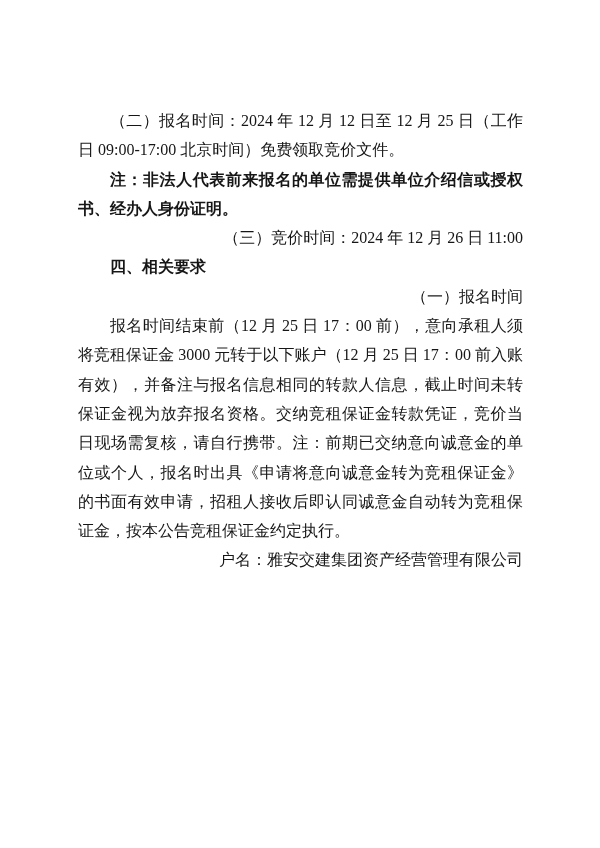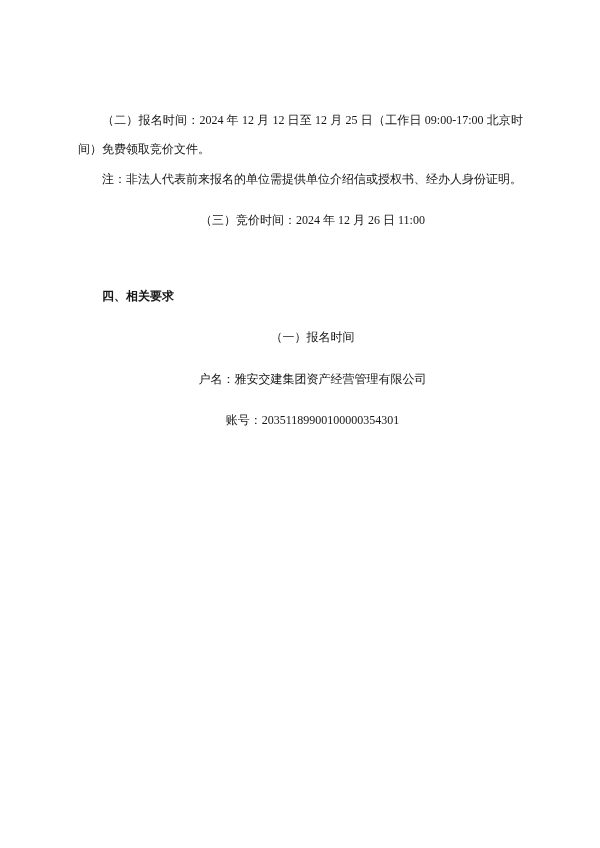--- a/index.html
+++ b/index.html
@@ -9,50 +9,48 @@
   }
   .page {
     position: relative;
     width: 600px;
     height: 848px;
     box-sizing: border-box;
     background: #ffffff;
     padding: 106px 77px 0 78px;
     color: #161616;
     font-family: "Liberation Serif", "DejaVu Serif", serif;
-    font-size: 12px;
+    font-size: 16px;
     line-height: 29.3px;
     overflow: hidden;
   }
   .para {
     margin: 0;
     padding: 0;
     text-indent: 2em;
     text-align: justify;
     text-justify: inter-ideograph;
     word-break: break-all;
   }
   .para.bold {
-    font-weight: normal;
+    font-weight: bold;
   }
   .para.heading {
     font-family: "Liberation Sans", "DejaVu Sans", sans-serif;
     font-weight: bold;
     text-align: left;
-    margin-top: 47px;
   }
   .para.single {
-    text-align: center;
-    margin-top: 12px;
+    text-align: right;
   }
 </style>
 </head>
 <body>
 
 <div class="page">
   <p class="para">（二）报名时间：2024 年 12 月 12 日至 12 月 25 日（工作日 09:00-17:00 北京时间）免费领取竞价文件。</p>
   <p class="para bold">注：非法人代表前来报名的单位需提供单位介绍信或授权书、经办人身份证明。</p>
   <p class="para single">（三）竞价时间：2024 年 12 月 26 日 11:00</p>
   <p class="para heading">四、相关要求</p>
   <p class="para single">（一）报名时间</p>
+  <p class="para">报名时间结束前（12 月 25 日 17：00 前），意向承租人须将竞租保证金 3000 元转于以下账户（12 月 25 日 17：00 前入账有效），并备注与报名信息相同的转款人信息，截止时间未转保证金视为放弃报名资格。交纳竞租保证金转款凭证，竞价当日现场需复核，请自行携带。注：前期已交纳意向诚意金的单位或个人，报名时出具《申请将意向诚意金转为竞租保证金》的书面有效申请，招租人接收后即认同诚意金自动转为竞租保证金，按本公告竞租保证金约定执行。</p>
   <p class="para single">户名：雅安交建集团资产经营管理有限公司</p>
-  <p class="para single">账号：20351189900100000354301</p>
 </div>
 
 </body></html>

